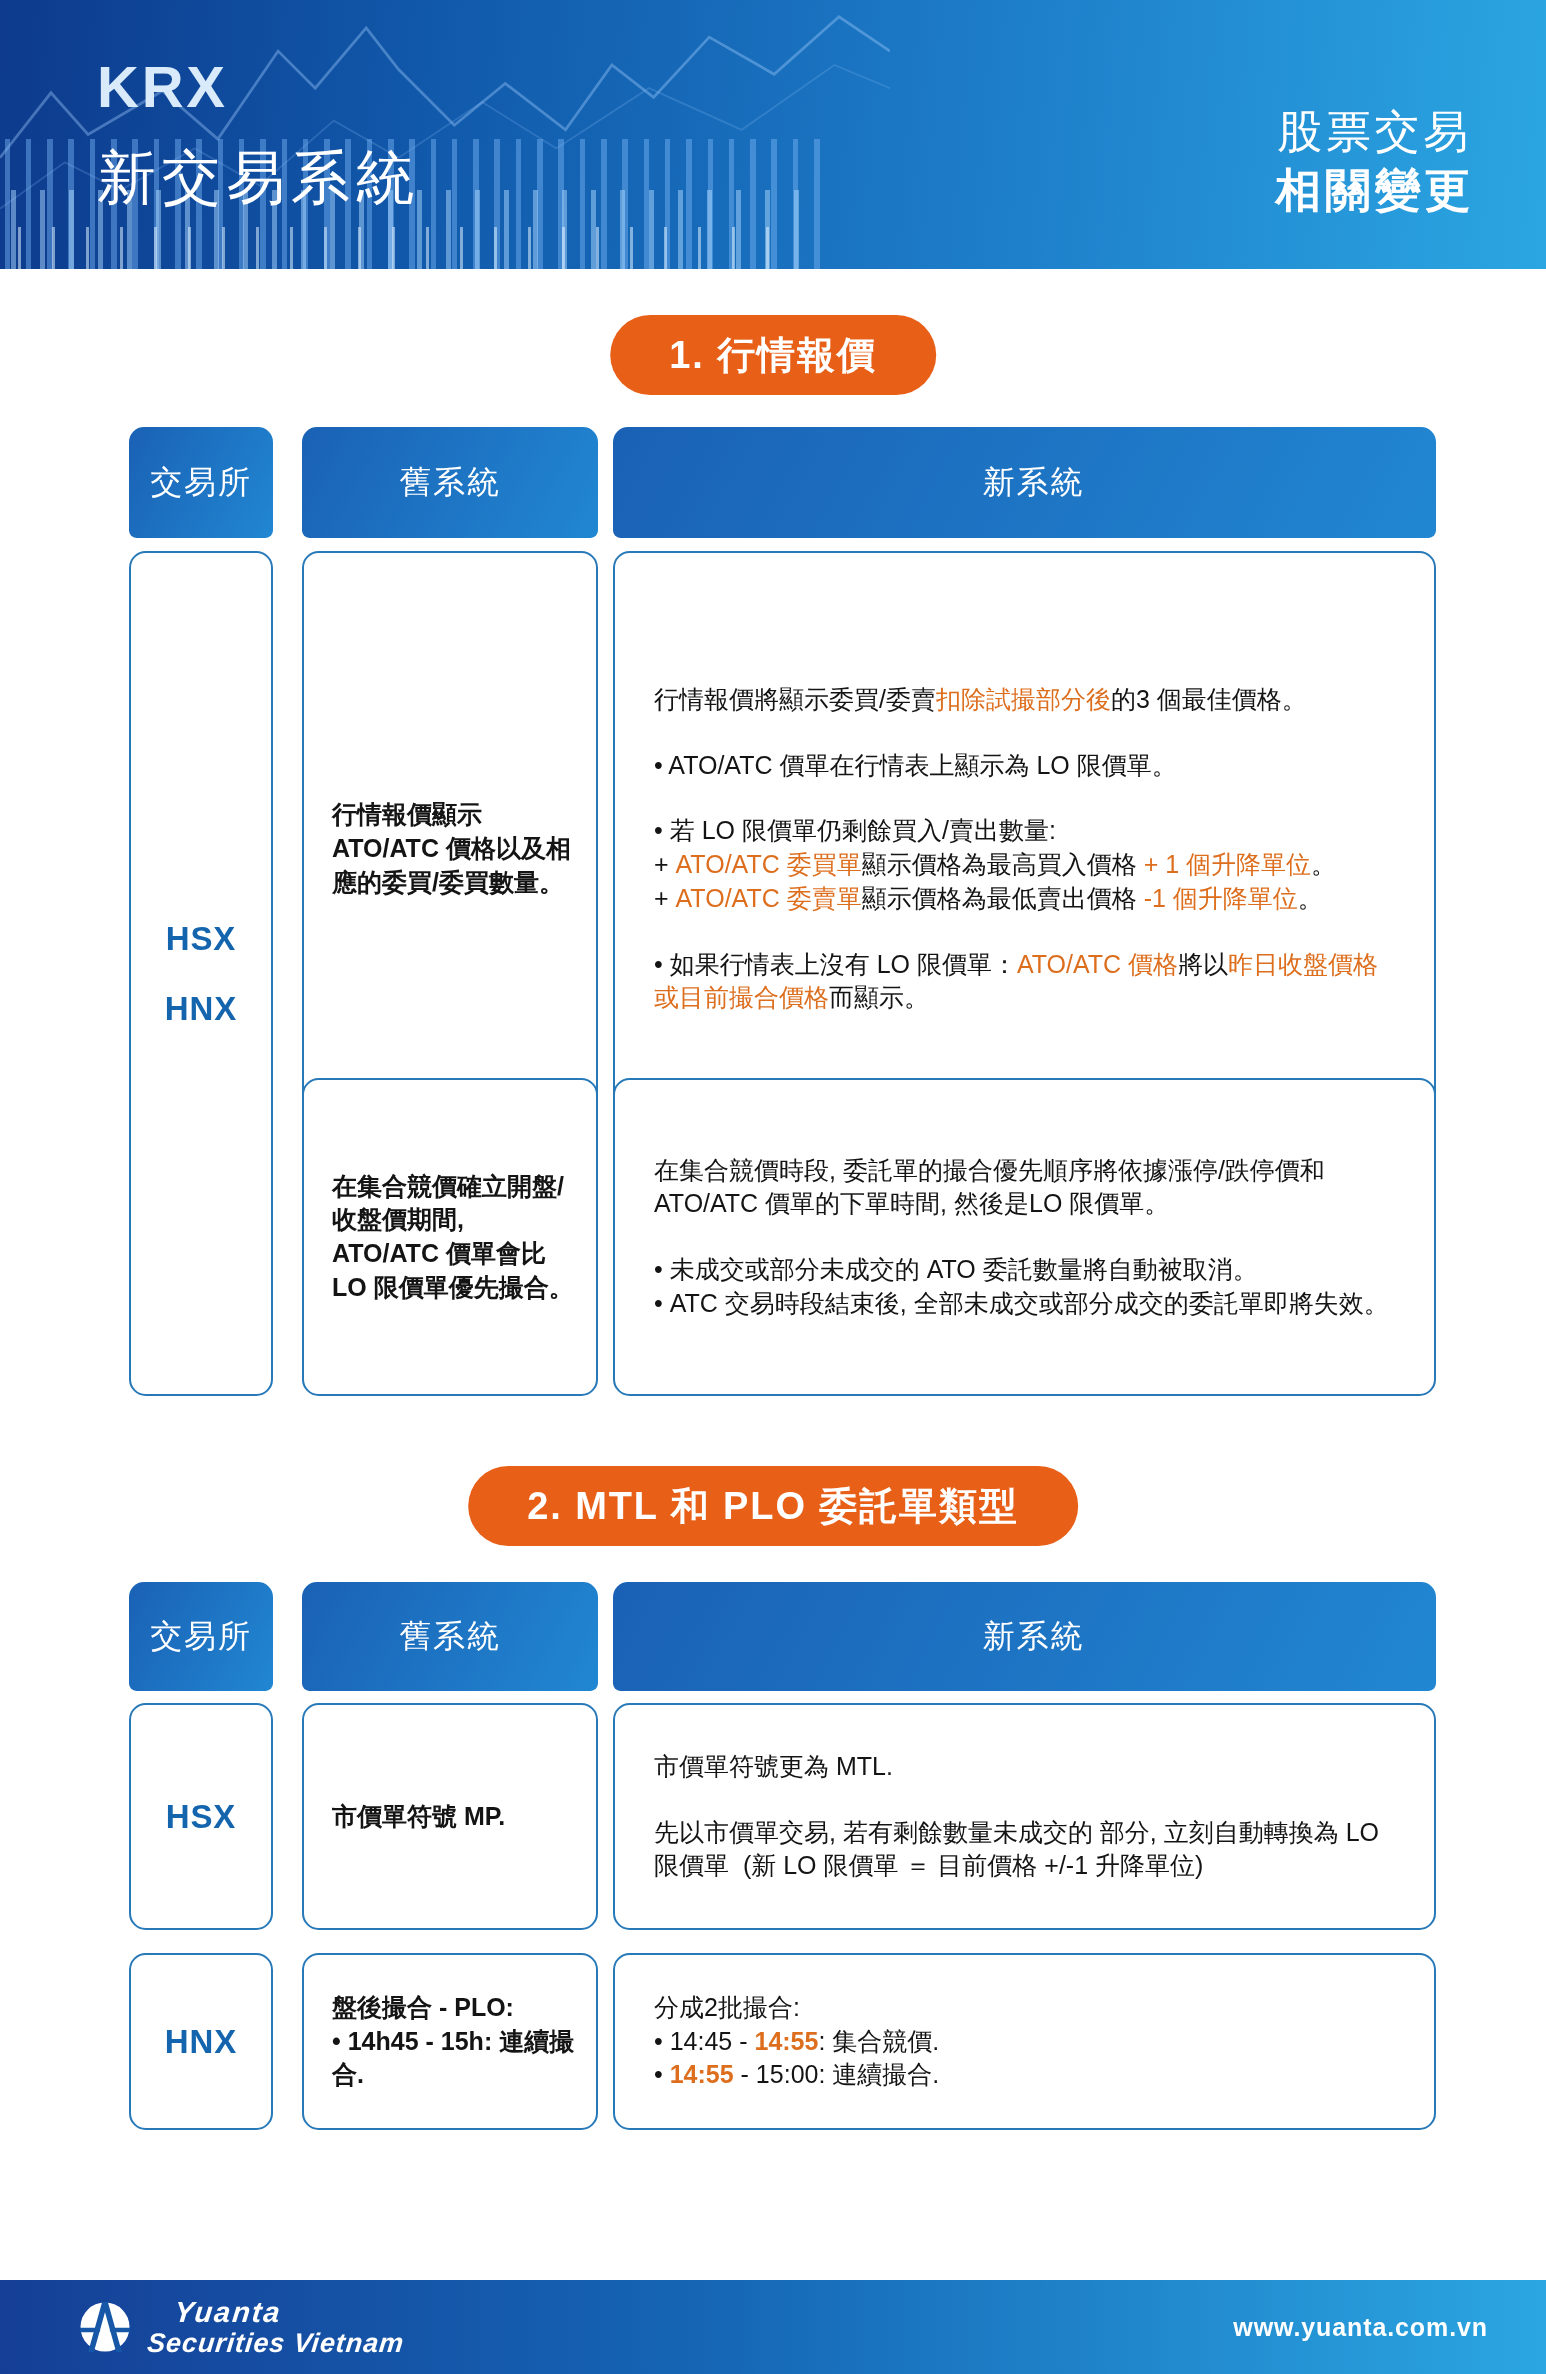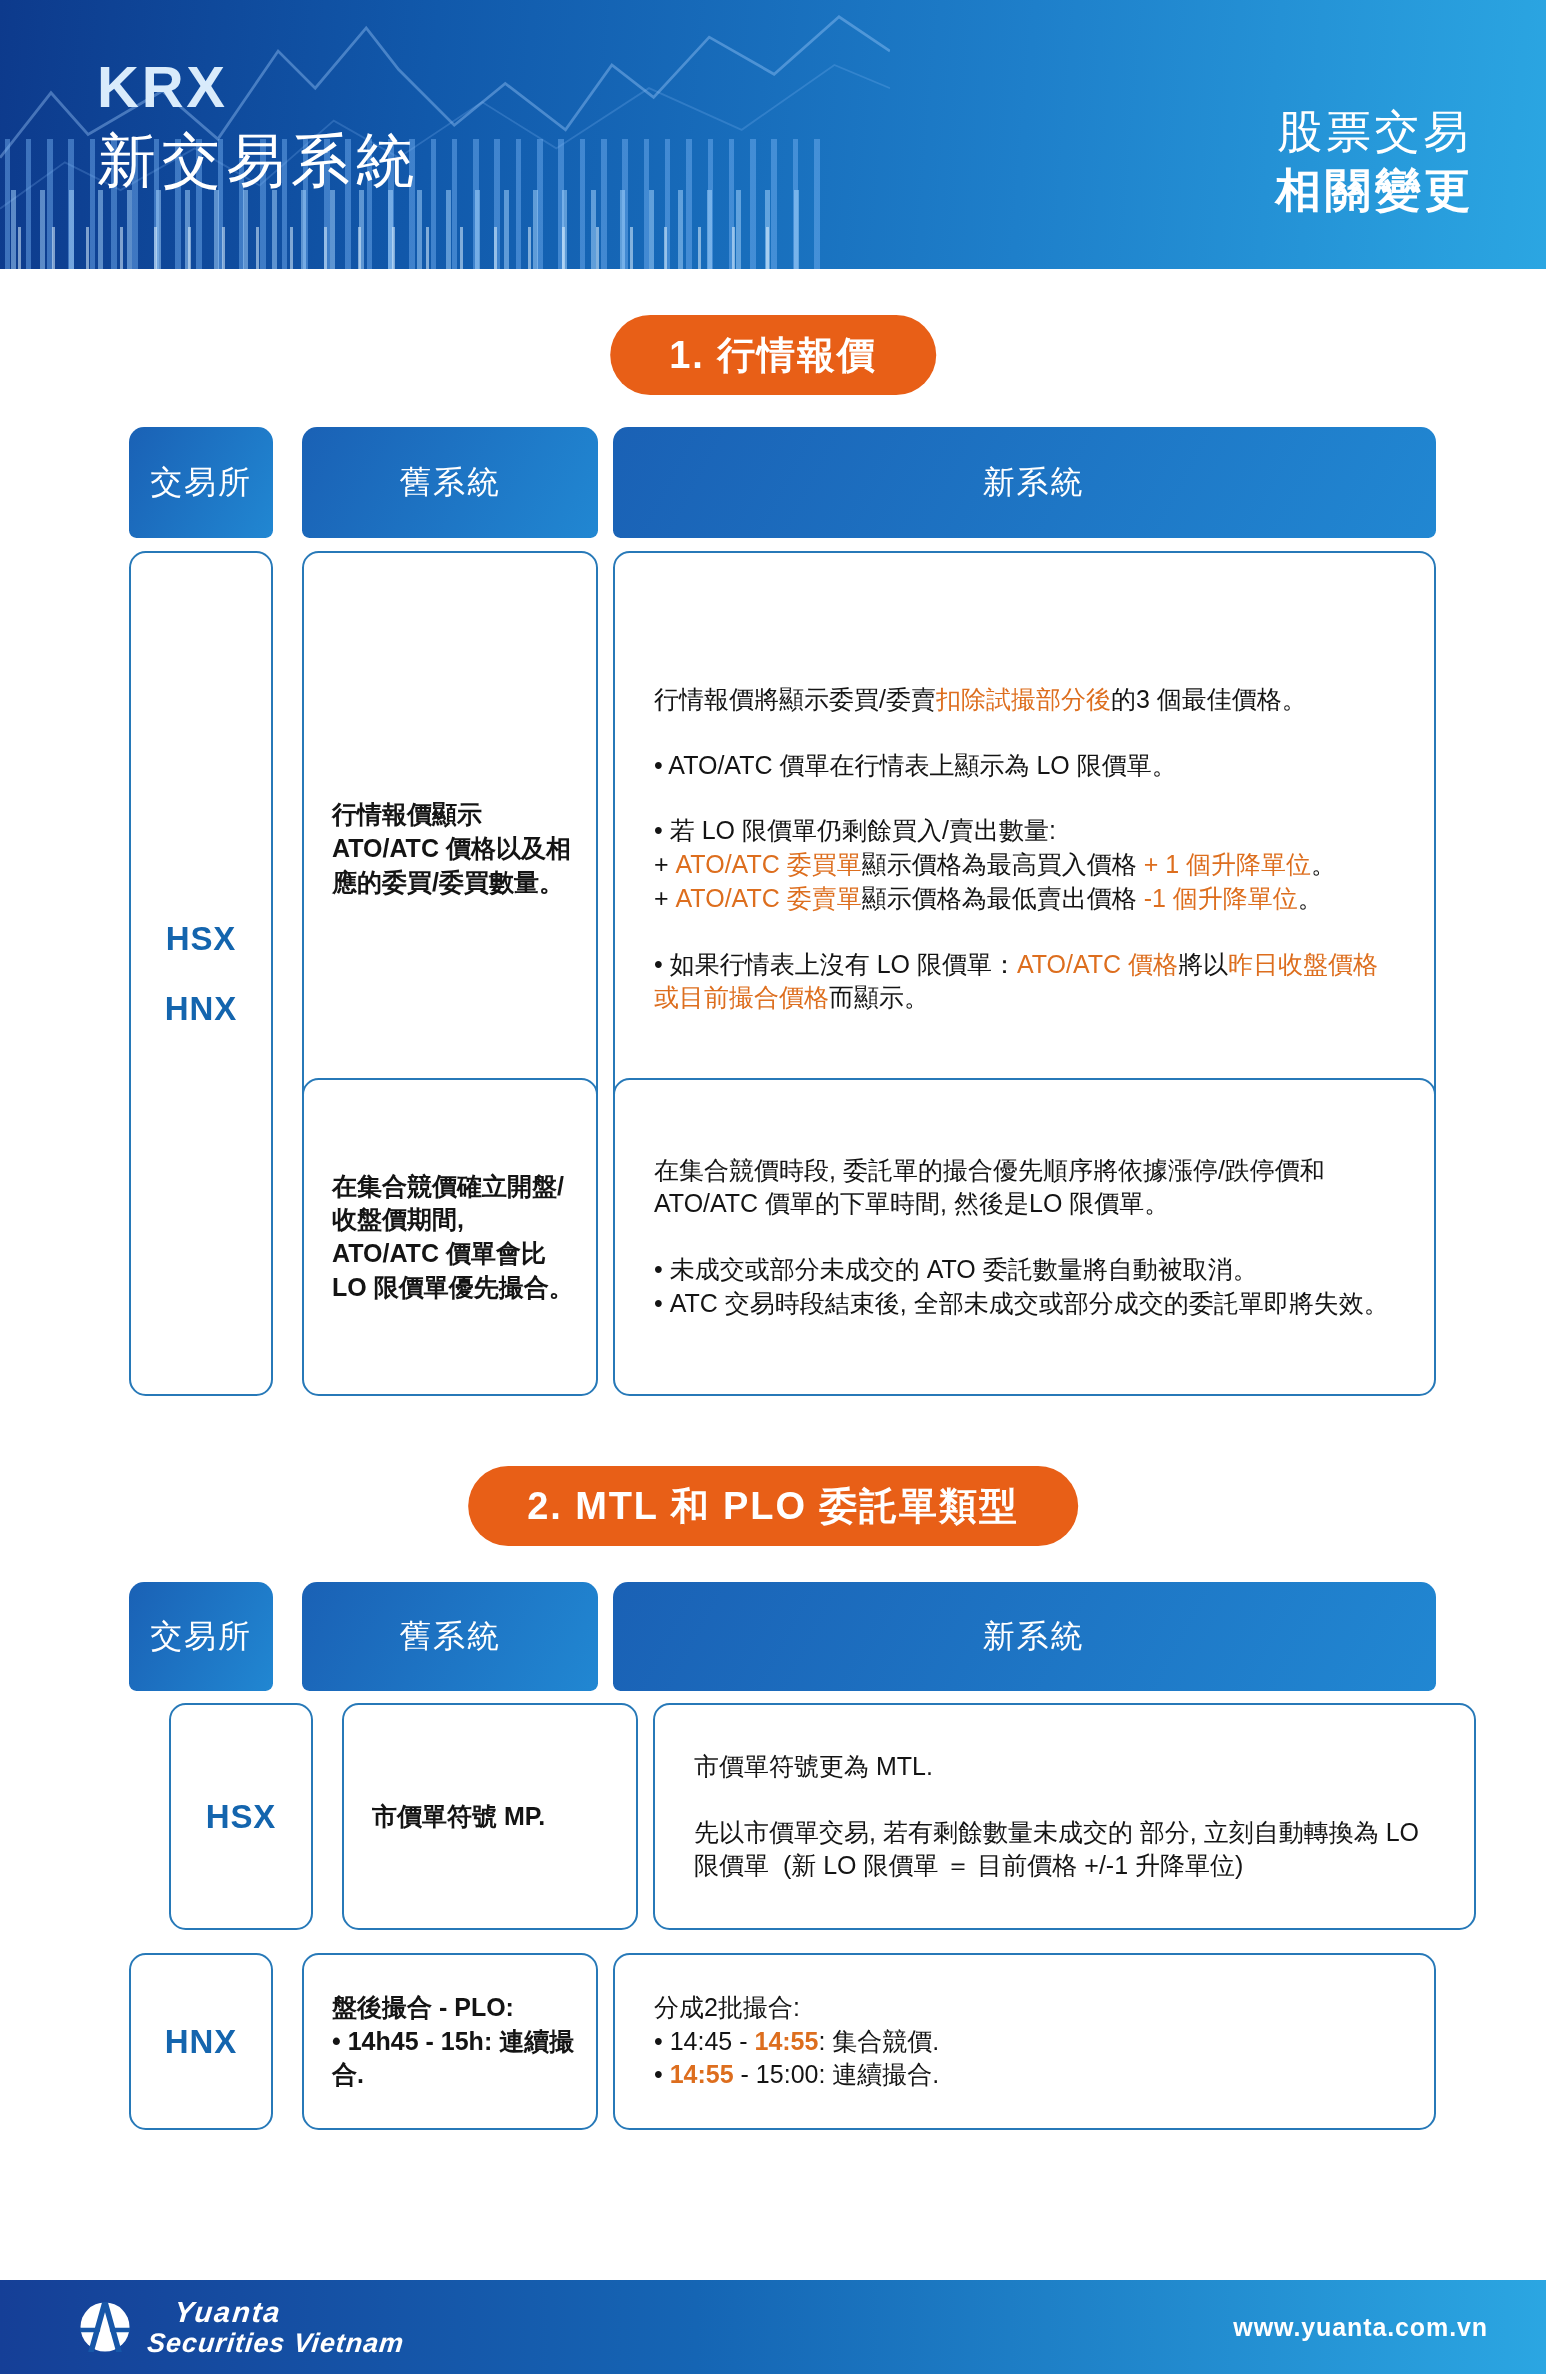--- a/index.html
+++ b/index.html
@@ -21,21 +21,21 @@
   .hdr-bars, .hdr-bars2, .hdr-bars3{position:absolute;left:0;bottom:0;pointer-events:none;}
   .hdr-bars{width:835px;height:130px;
     background:repeating-linear-gradient(90deg,transparent 0 4.6px,rgba(120,180,245,.45) 4.6px 10.2px,transparent 10.2px 21.3px);}
   .hdr-bars2{width:816px;height:79px;
     background:repeating-linear-gradient(90deg,transparent 0 11px,rgba(170,215,255,.5) 11px 16px,transparent 16px 29px);}
   .hdr-bars3{width:798px;height:42px;
     background:repeating-linear-gradient(90deg,transparent 0 17.6px,rgba(220,240,255,.55) 17.6px 21.3px,transparent 21.3px 34px);}
   .hdr-line{position:absolute;left:0;top:0;}
   .hdr-brand{position:absolute;left:97px;top:58px;line-height:1;}
   .hdr-krx{font-size:58px;font-weight:800;letter-spacing:2.8px;color:#d9ebfb;}
-  .hdr-sys{font-size:59px;font-weight:300;color:#ffffff;margin-top:16px;letter-spacing:5.6px;}
+  .hdr-sys{font-size:59px;font-weight:300;color:#ffffff;margin-top:33px;letter-spacing:5.6px;}
   .hdr-right{position:absolute;right:72px;top:109px;text-align:center;color:#fff;line-height:1;}
   .hdr-right-1{font-size:45px;font-weight:400;letter-spacing:3.7px;}
   .hdr-right-2{font-size:46px;font-weight:800;letter-spacing:3.7px;margin-top:13px;}
 
   
   .badge{position:absolute;left:50%;transform:translateX(-50%);height:80px;border-radius:40px;
     background:var(--badge-orange);color:#fff;font-size:38px;font-weight:800;letter-spacing:1.9px;
     display:flex;align-items:center;justify-content:center;padding:0 59px;white-space:nowrap;}
   .badge-1{top:315px;}
   .badge-2{top:1466px;}
@@ -62,21 +62,21 @@
   .seg-ob{color:var(--orange-text);font-weight:800;}
 
   
   .tbl-1 .th{top:0;height:111px;}
   .t1-exch{top:124px;height:845px;}
   .t1-r1{top:124px;height:596px;}
   .t1-r2{top:651px;height:318px;}
 
   
   .tbl-2 .th{top:0;height:109px;}
-  .t2-r1{top:121px;height:227px;margin-left:40px;}
+  .t2-r1{top:121px;height:227px;}
   .t2-r2{top:371px;height:177px;}
 
   
   .ftr{position:absolute;left:0;top:2280px;width:1546px;height:95px;background:var(--footer-grad);
     display:flex;align-items:center;justify-content:space-between;padding:0 58px 0 80px;color:#fff;}
   .ftr-logo{display:flex;align-items:center;gap:18.6px;}
   .ftr-wordmark{font-style:italic;transform:skewX(-6deg);line-height:1;}
   .ftr-line1{font-size:29px;font-weight:700;letter-spacing:1.9px;padding-left:24px;}
   .ftr-line2{font-size:27px;font-weight:700;letter-spacing:0.9px;margin-top:2.8px;}
   .ftr-url{font-size:25px;font-weight:800;letter-spacing:0.9px;}

